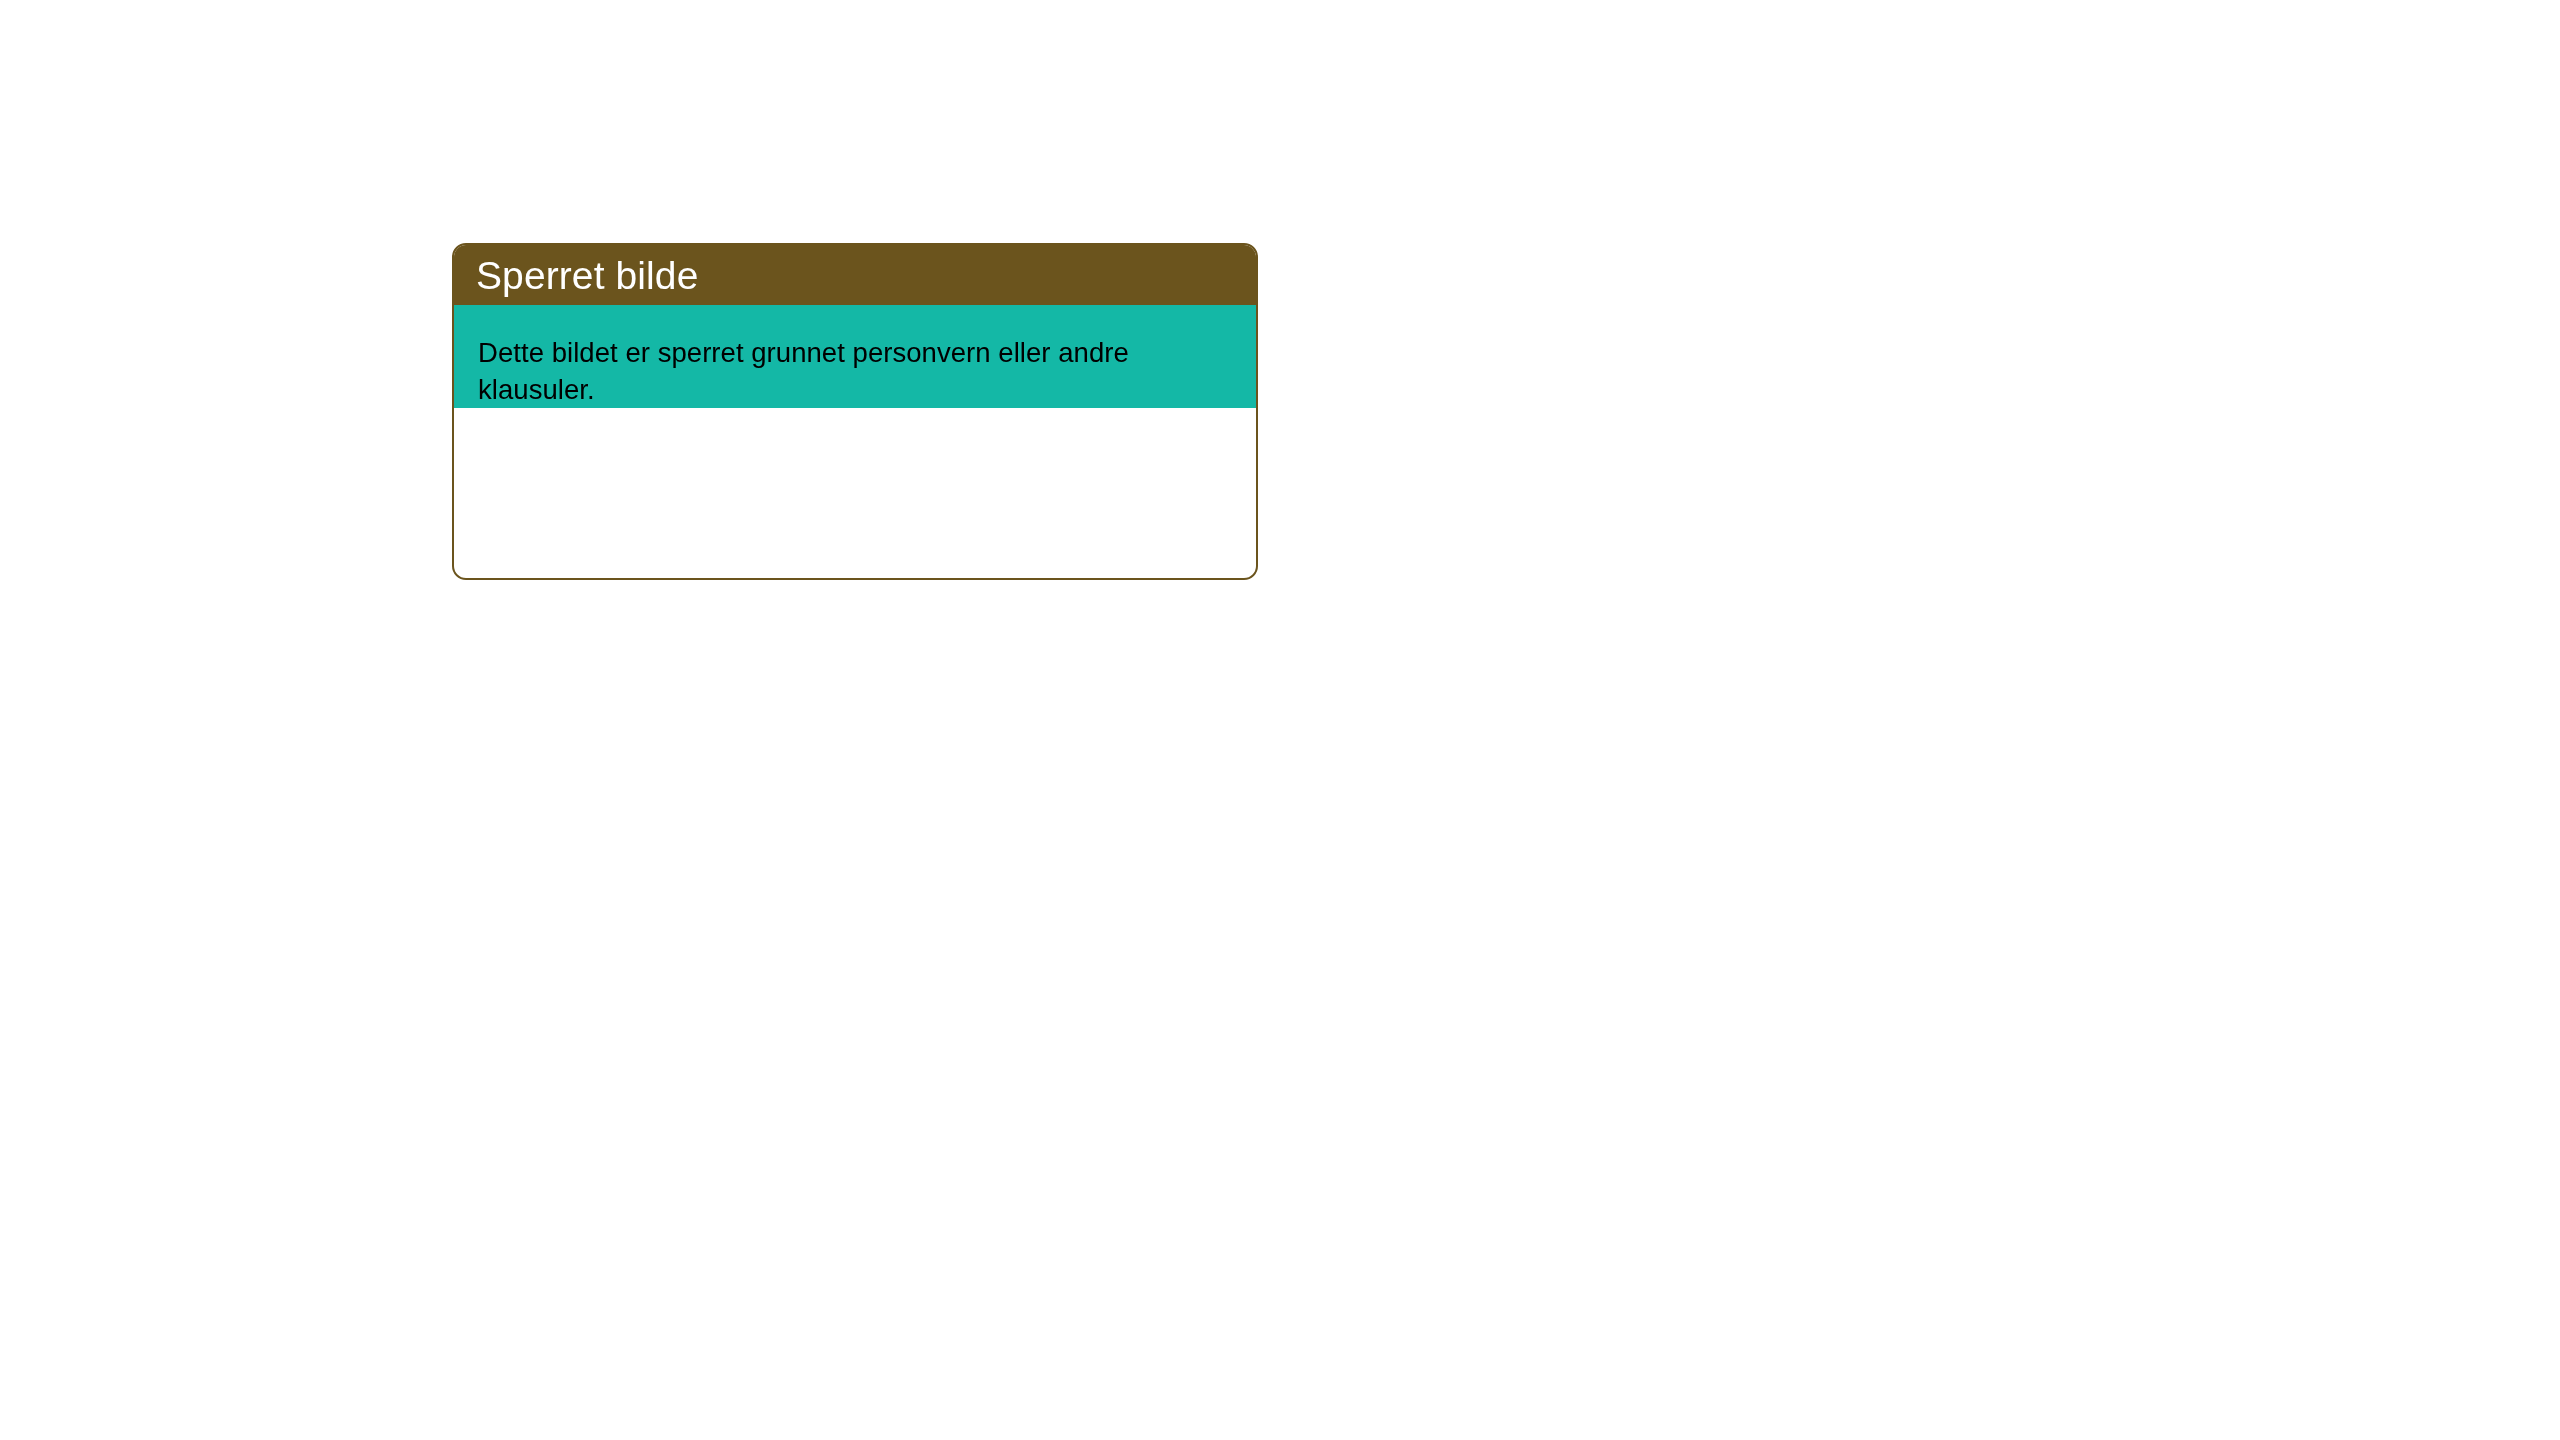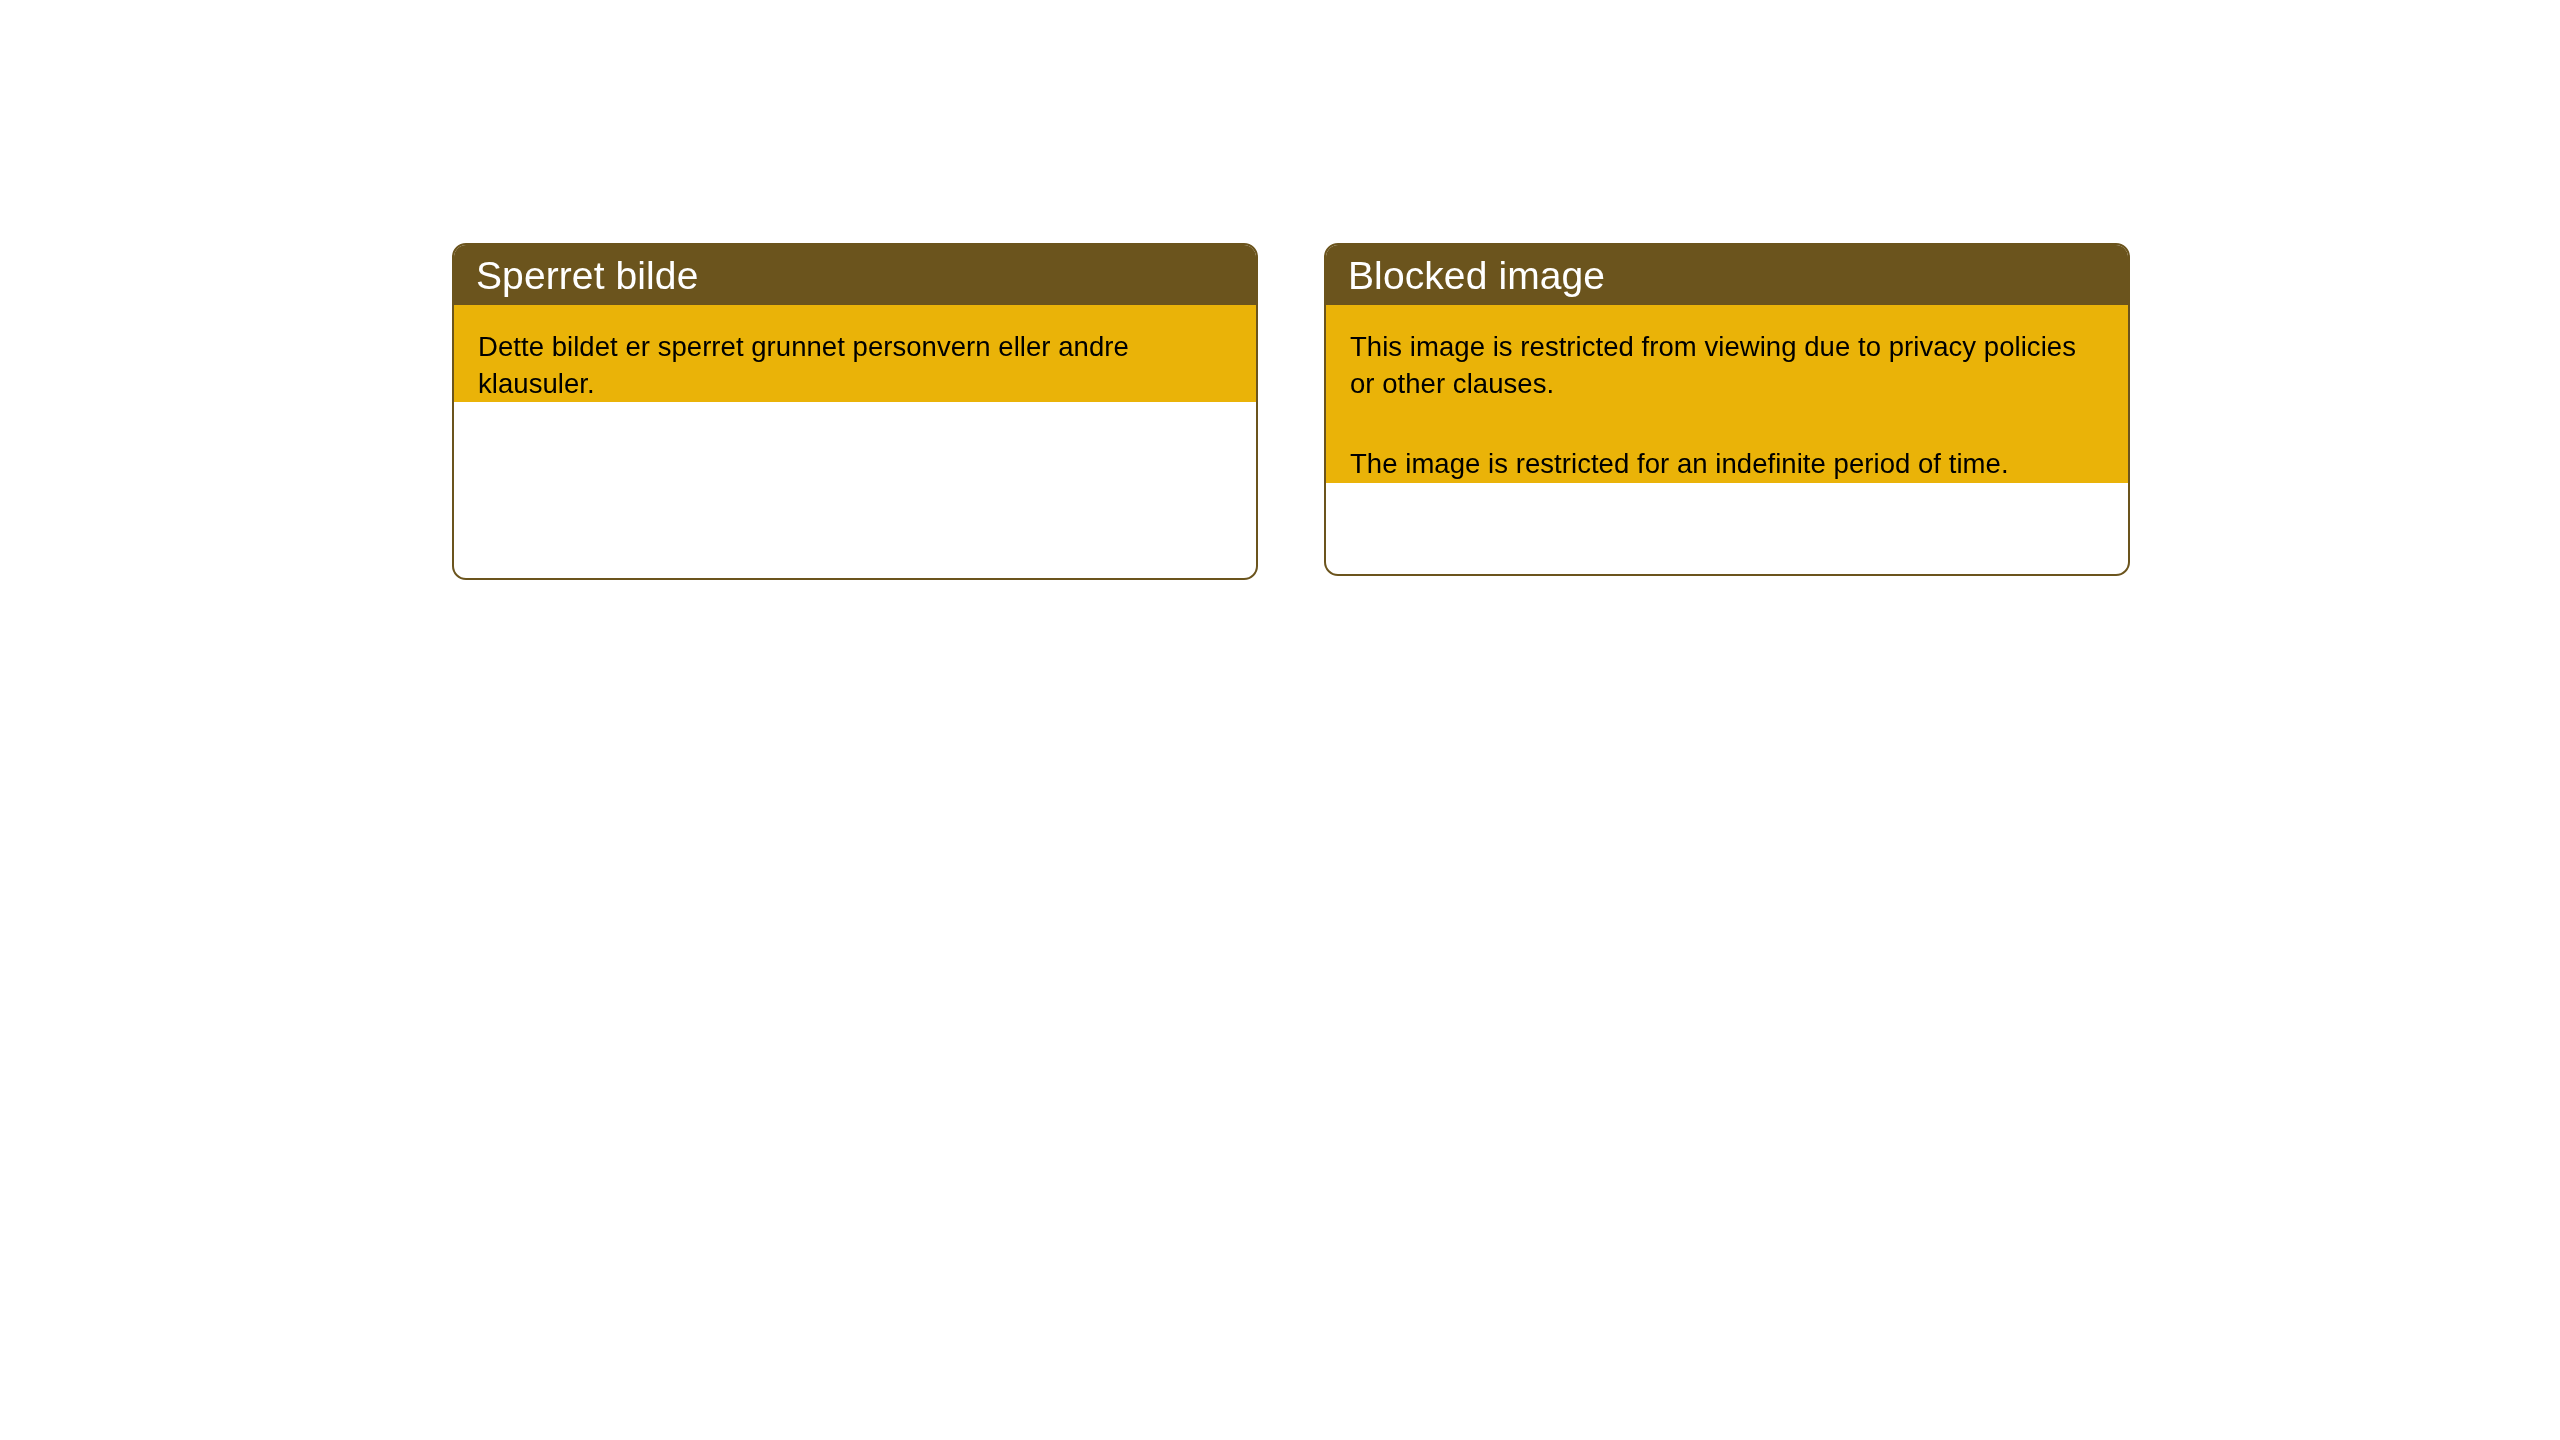--- a/index.html
+++ b/index.html
@@ -47,22 +47,22 @@
     color: #ffffff;
     font-size: 39px;
     font-weight: 400;
     line-height: 1;
     letter-spacing: 0.1px;
     white-space: nowrap;
   }
 
   .card-body {
     box-sizing: border-box;
-    padding: 24px 20px 0 24px;
-    background: #eab308;
+    padding: 30px 20px 0 24px;
+    background: #14b8a6;
   }
 
   .card-paragraph {
     margin: 0;
     color: #000000;
     font-size: 27.5px;
     font-weight: 400;
     line-height: 1.33;
     letter-spacing: 0.05px;
   }
@@ -78,23 +78,14 @@
 
   <section class="notice-card" id="card-no">
     <div class="card-header">
       <span class="card-title">Sperret bilde</span>
     </div>
     <div class="card-body">
       <p class="card-paragraph">Dette bildet er sperret grunnet personvern eller andre klausuler.</p>
     </div>
   </section>
 
-  <section class="notice-card" id="card-en">
-    <div class="card-header">
-      <span class="card-title">Blocked image</span>
-    </div>
-    <div class="card-body">
-      <p class="card-paragraph">This image is restricted from viewing due to privacy policies or other clauses.</p>
-      <p class="card-paragraph">The image is restricted for an indefinite period of time.</p>
-    </div>
-  </section>
 
 </div>
 
 </body></html>

